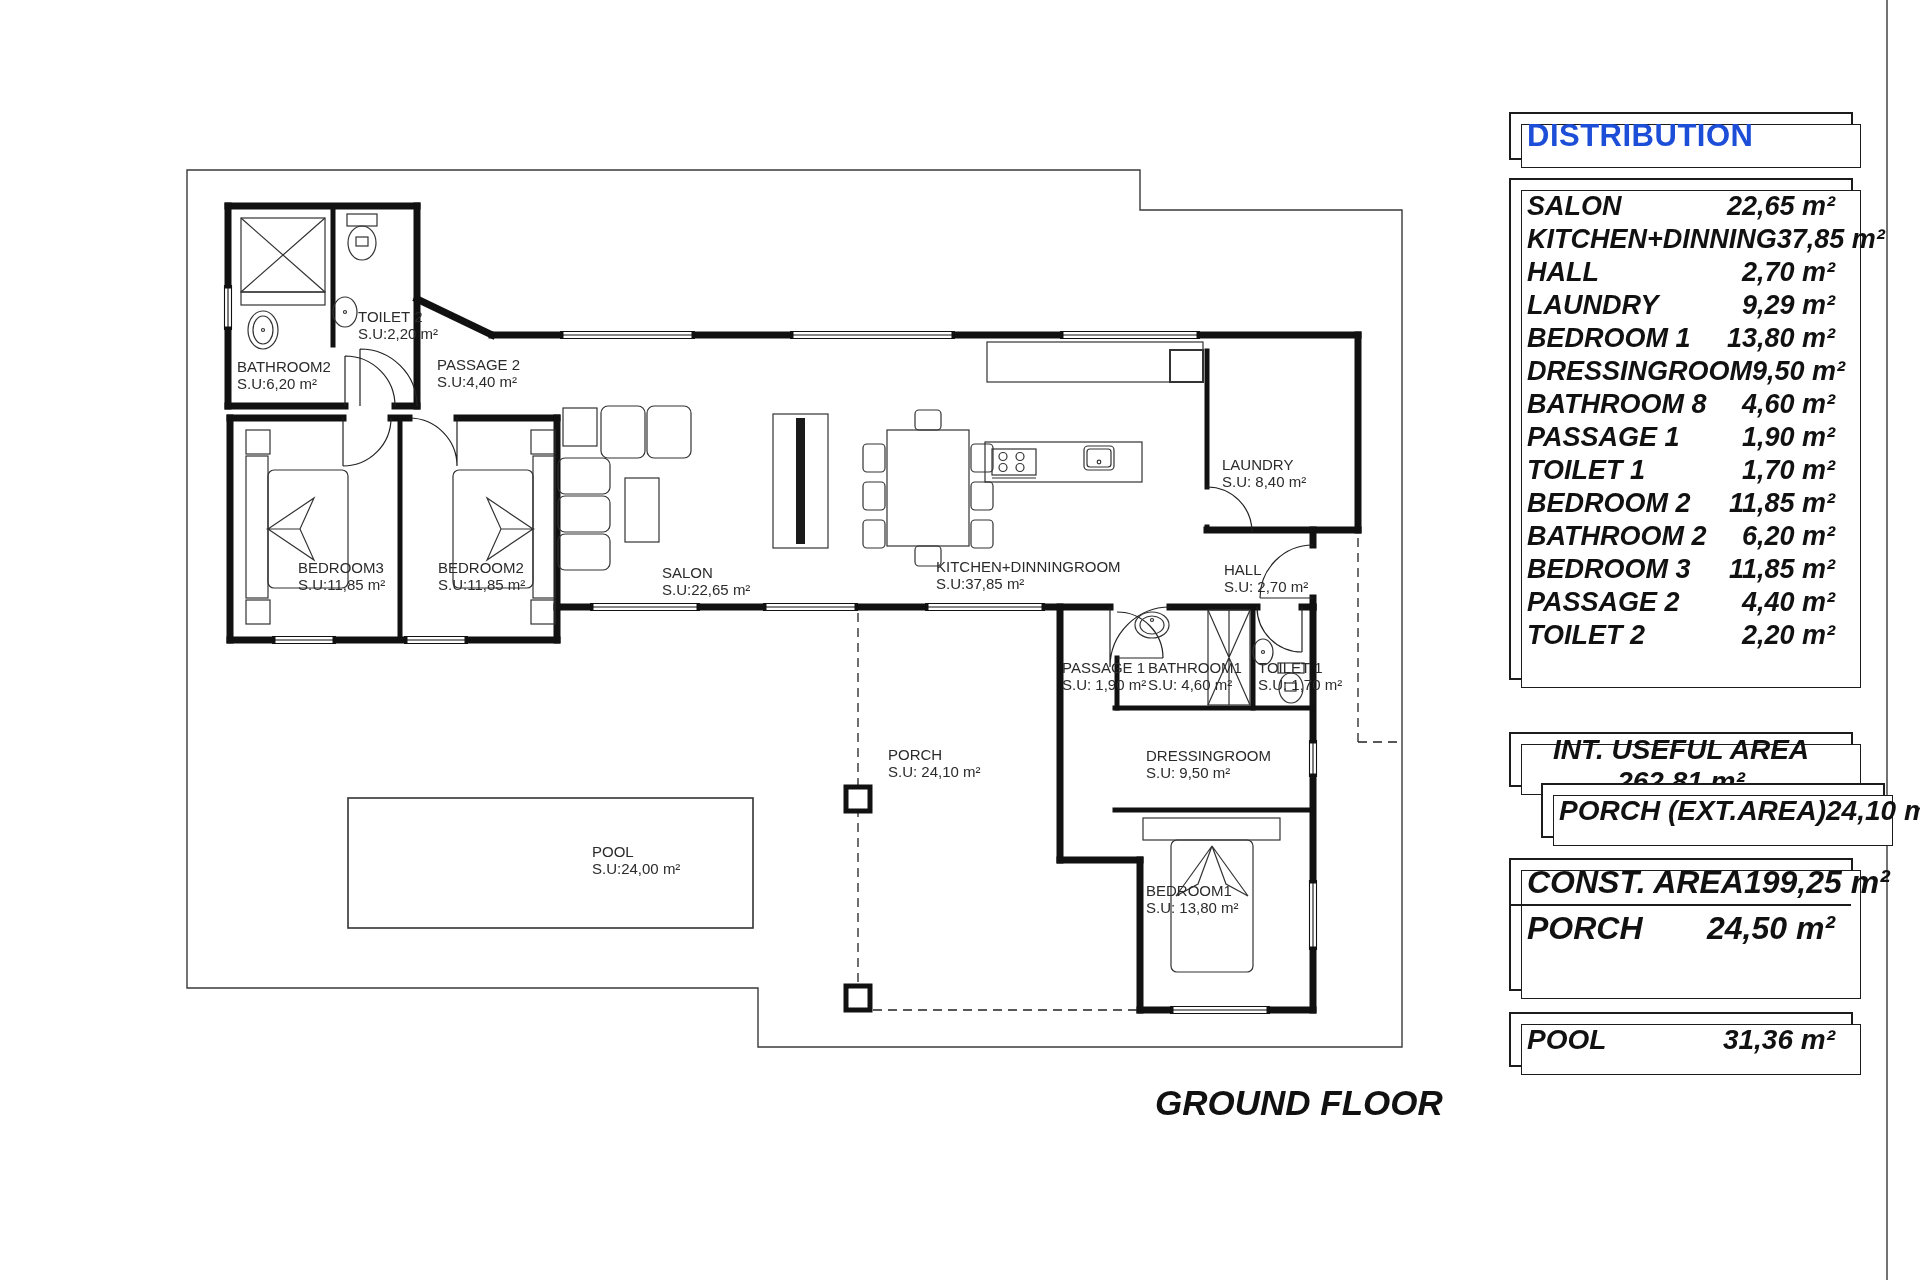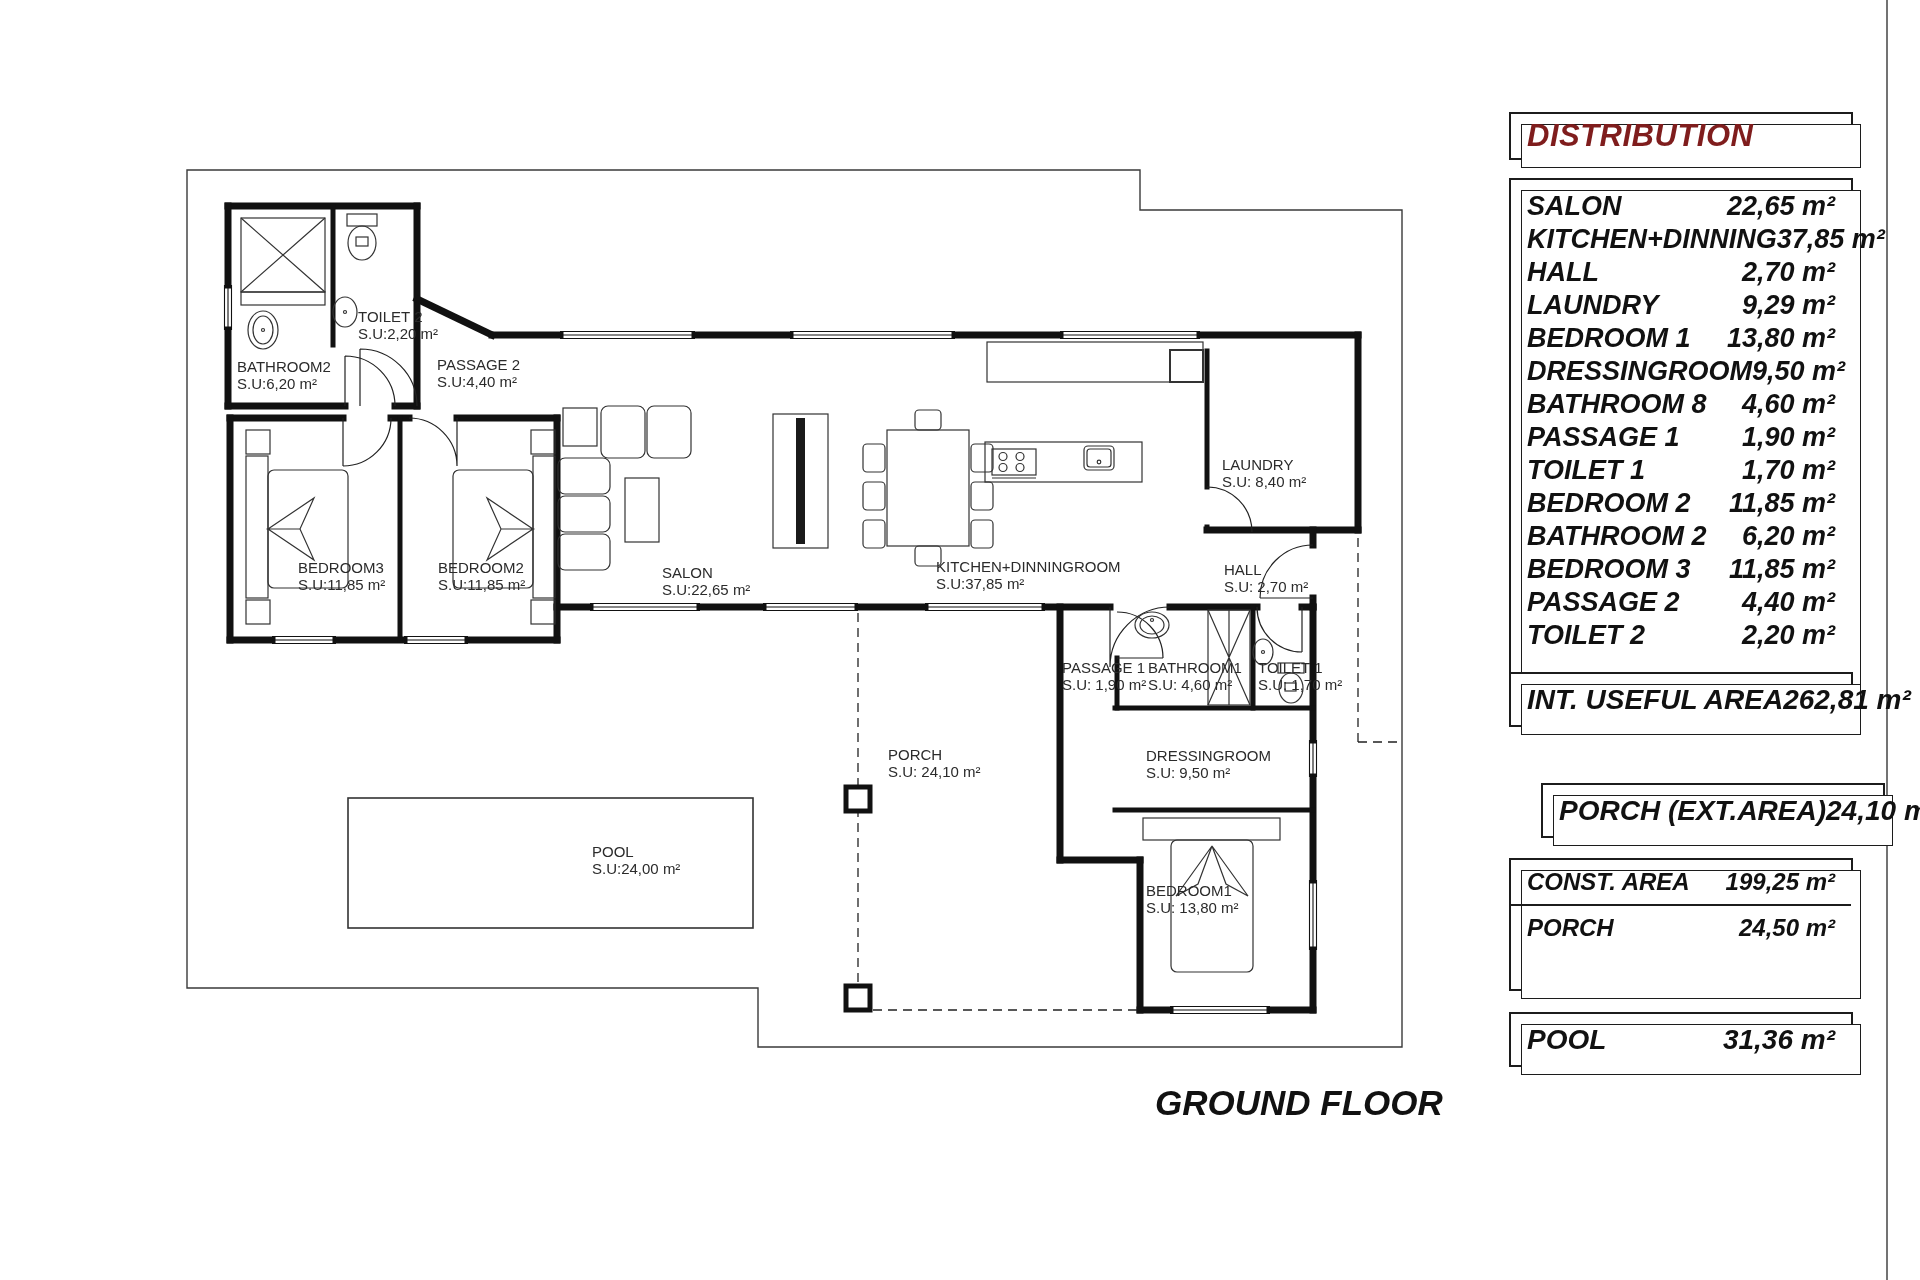--- a/index.html
+++ b/index.html
@@ -9,31 +9,31 @@
   .room-label{font-family:"Liberation Sans",sans-serif;font-size:15px;fill:#2b2b2b;}
   .floor-title{font-family:"Liberation Sans",sans-serif;font-size:35px;font-weight:bold;font-style:italic;fill:#111;}
 
   
   .panel{position:absolute;left:0;top:0;width:1920px;height:1280px;pointer-events:none;}
   .tbox{position:absolute;left:1509px;width:344px;background:#fff;border:2px solid #1c1c1c;box-sizing:border-box;}
   .tbox::before{content:"";position:absolute;left:10px;top:10px;width:100%;height:100%;
                 border:1.5px solid #1c1c1c;background:#fff;z-index:-1;box-sizing:border-box;}
   .tbox{z-index:1;}
   .title-box{top:112px;height:48px;display:flex;align-items:center;padding:0 16px;}
-  .title-box span{font-size:31px;font-weight:bold;font-style:italic;color:#7f1d1d;letter-spacing:.5px;}
+  .title-box span{font-size:31px;font-weight:bold;color:#1d4ed8;letter-spacing:.5px;}
   .list-box{top:178px;height:502px;padding:10px 0 0 0;}
   .trow{display:flex;justify-content:space-between;align-items:center;height:33px;padding:0 16px;}
   .trow .tl,.trow .tv{font-size:27px;font-weight:bold;font-style:italic;color:#111;white-space:nowrap;}
   .one-box{height:55px;display:flex;justify-content:space-between;align-items:center;padding:0 16px;}
   .one-box span{font-size:28px;font-weight:bold;font-style:italic;color:#111;white-space:nowrap;}
-  .int-box{top:672px;}
+  .int-box{top:732px;flex-direction:column;}
   .porch-box{top:783px;margin-left:32px;}
   .const-box{top:858px;height:133px;padding:0;}
   .crow{display:flex;justify-content:space-between;align-items:center;height:44px;padding:0 16px;}
-  .crow span{font-size:24px;font-weight:bold;font-style:italic;color:#111;white-space:nowrap;}
+  .crow span{font-size:32px;font-weight:bold;font-style:italic;color:#111;white-space:nowrap;}
   .crow.first{border-bottom:2px solid #1c1c1c;}
   .pool-box{top:1012px;}
 </style>
 </head>
 <body>
 
 <svg width="1920" height="1280" viewBox="0 0 1920 1280">
 
   <line x1="1887" y1="0" x2="1887" y2="1280" stroke="#444" stroke-width="1.5"></line>
 

